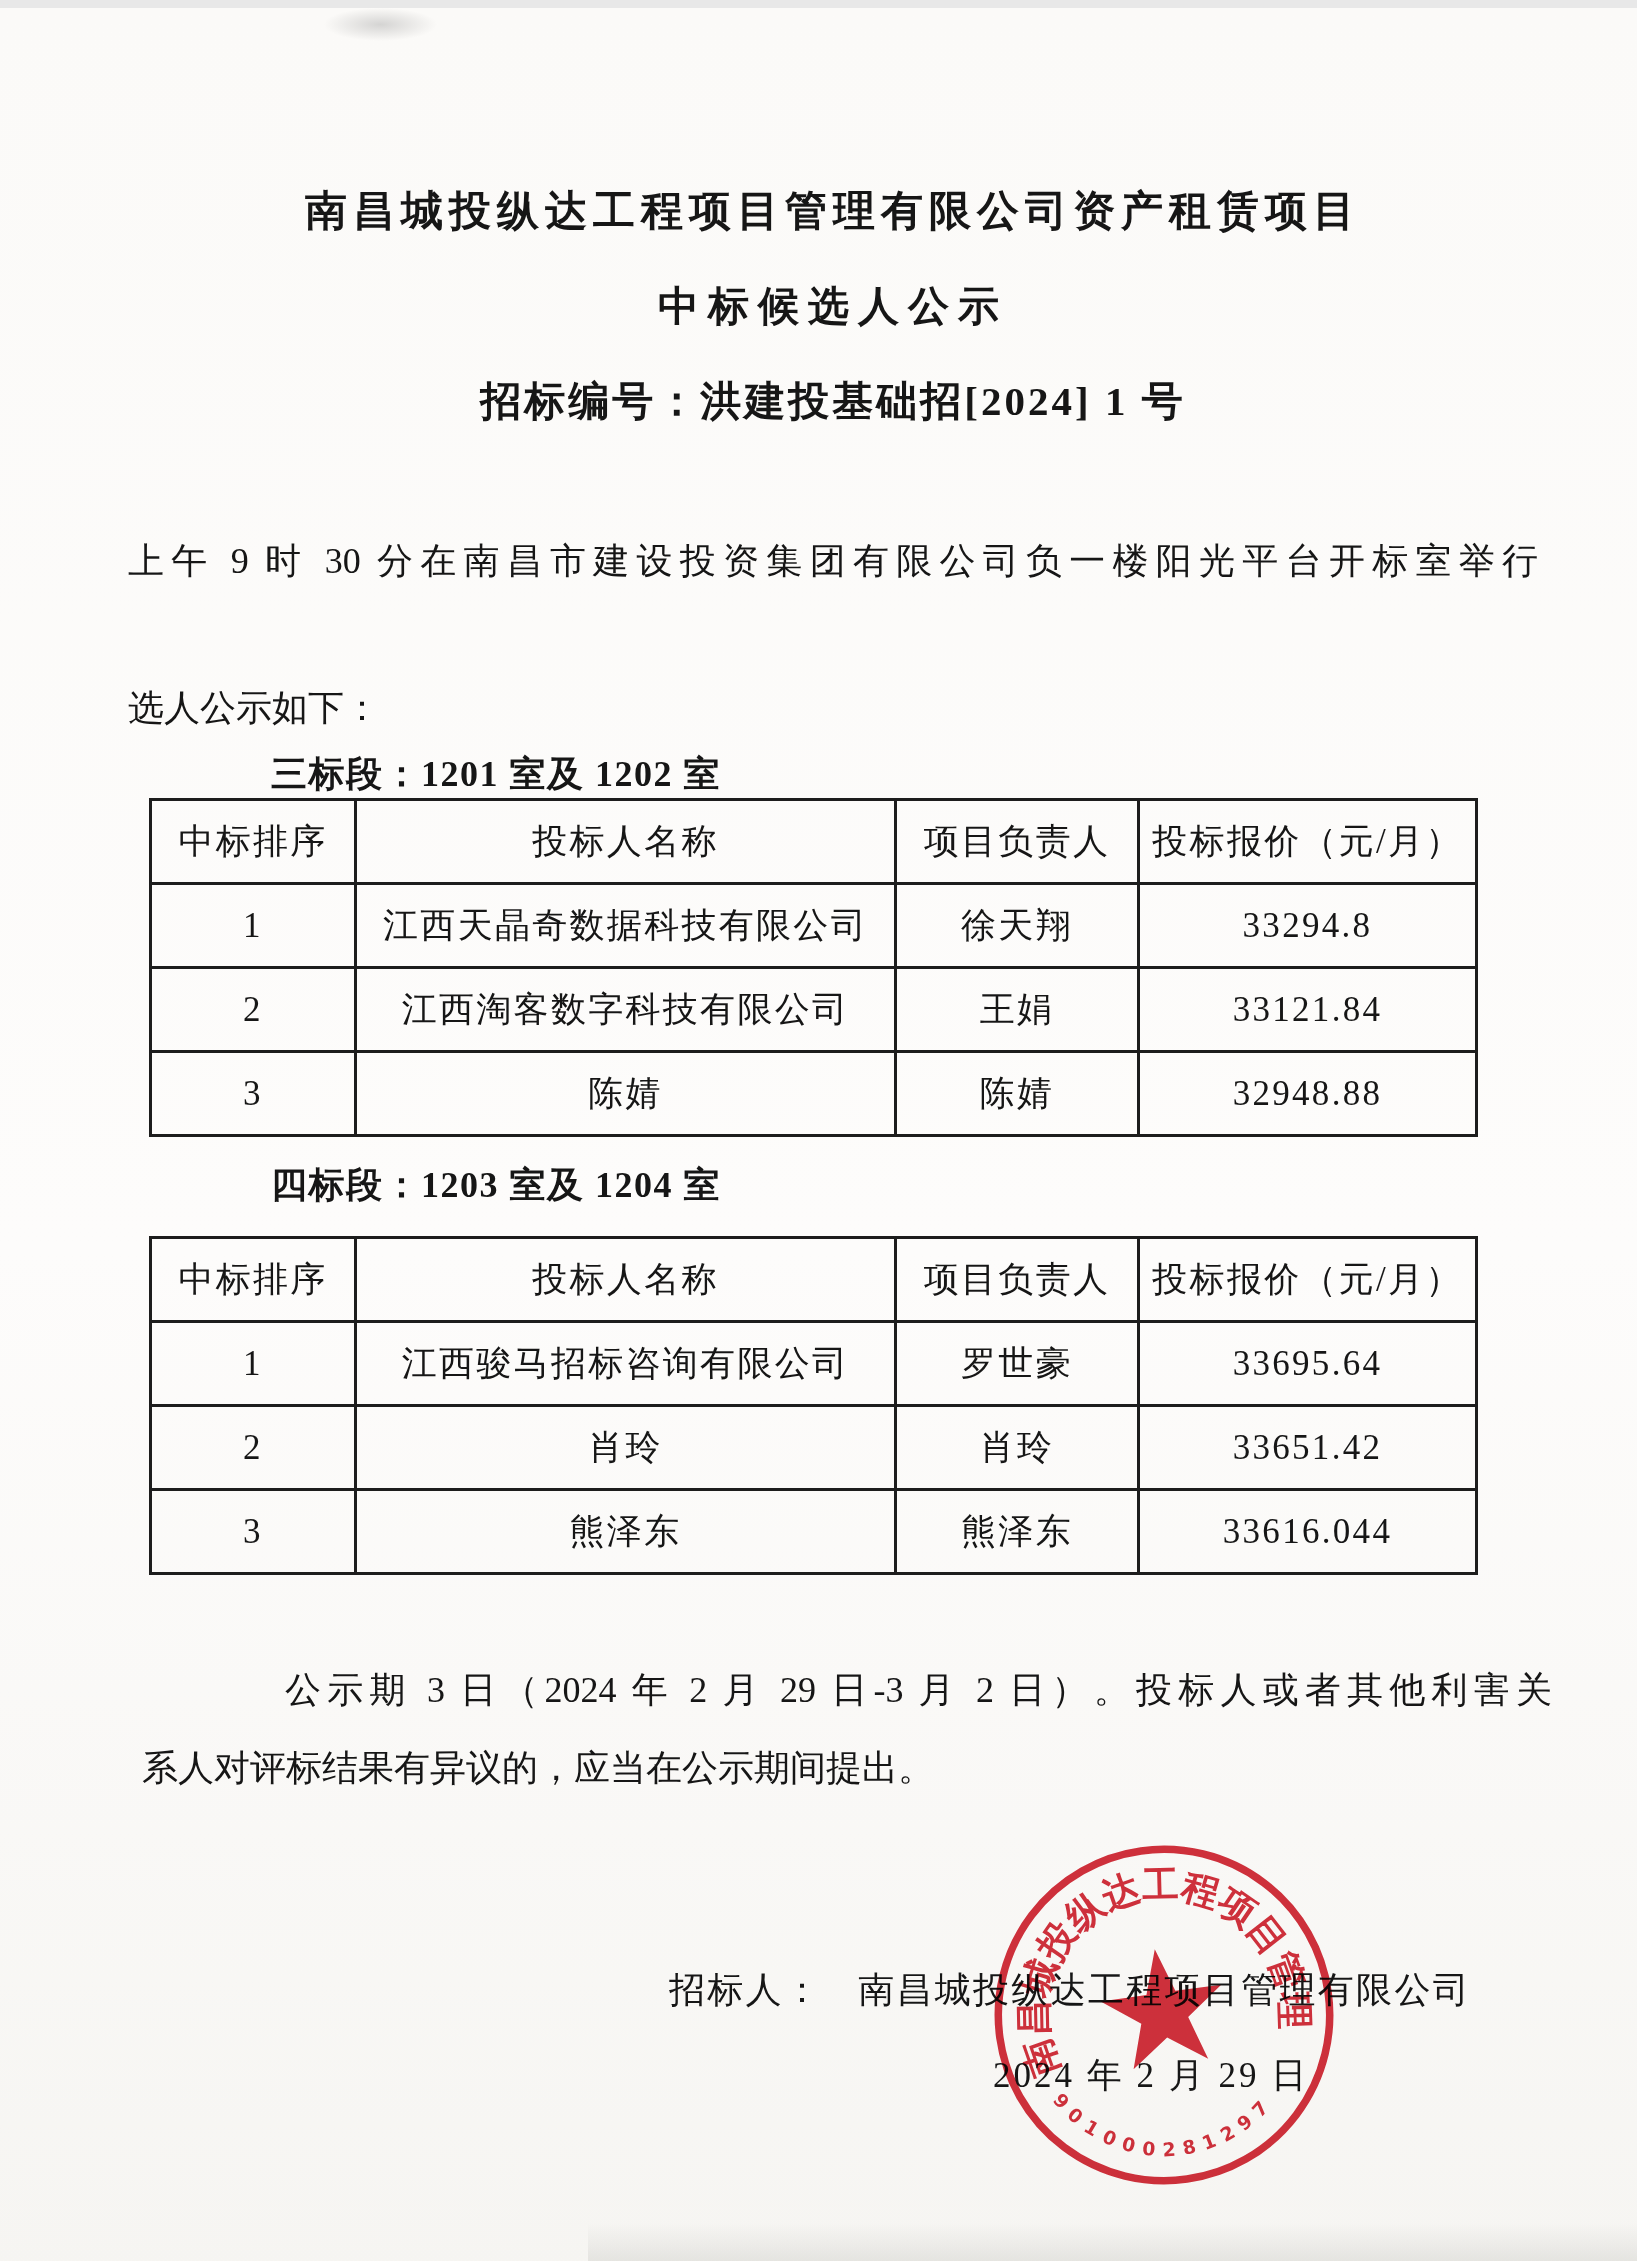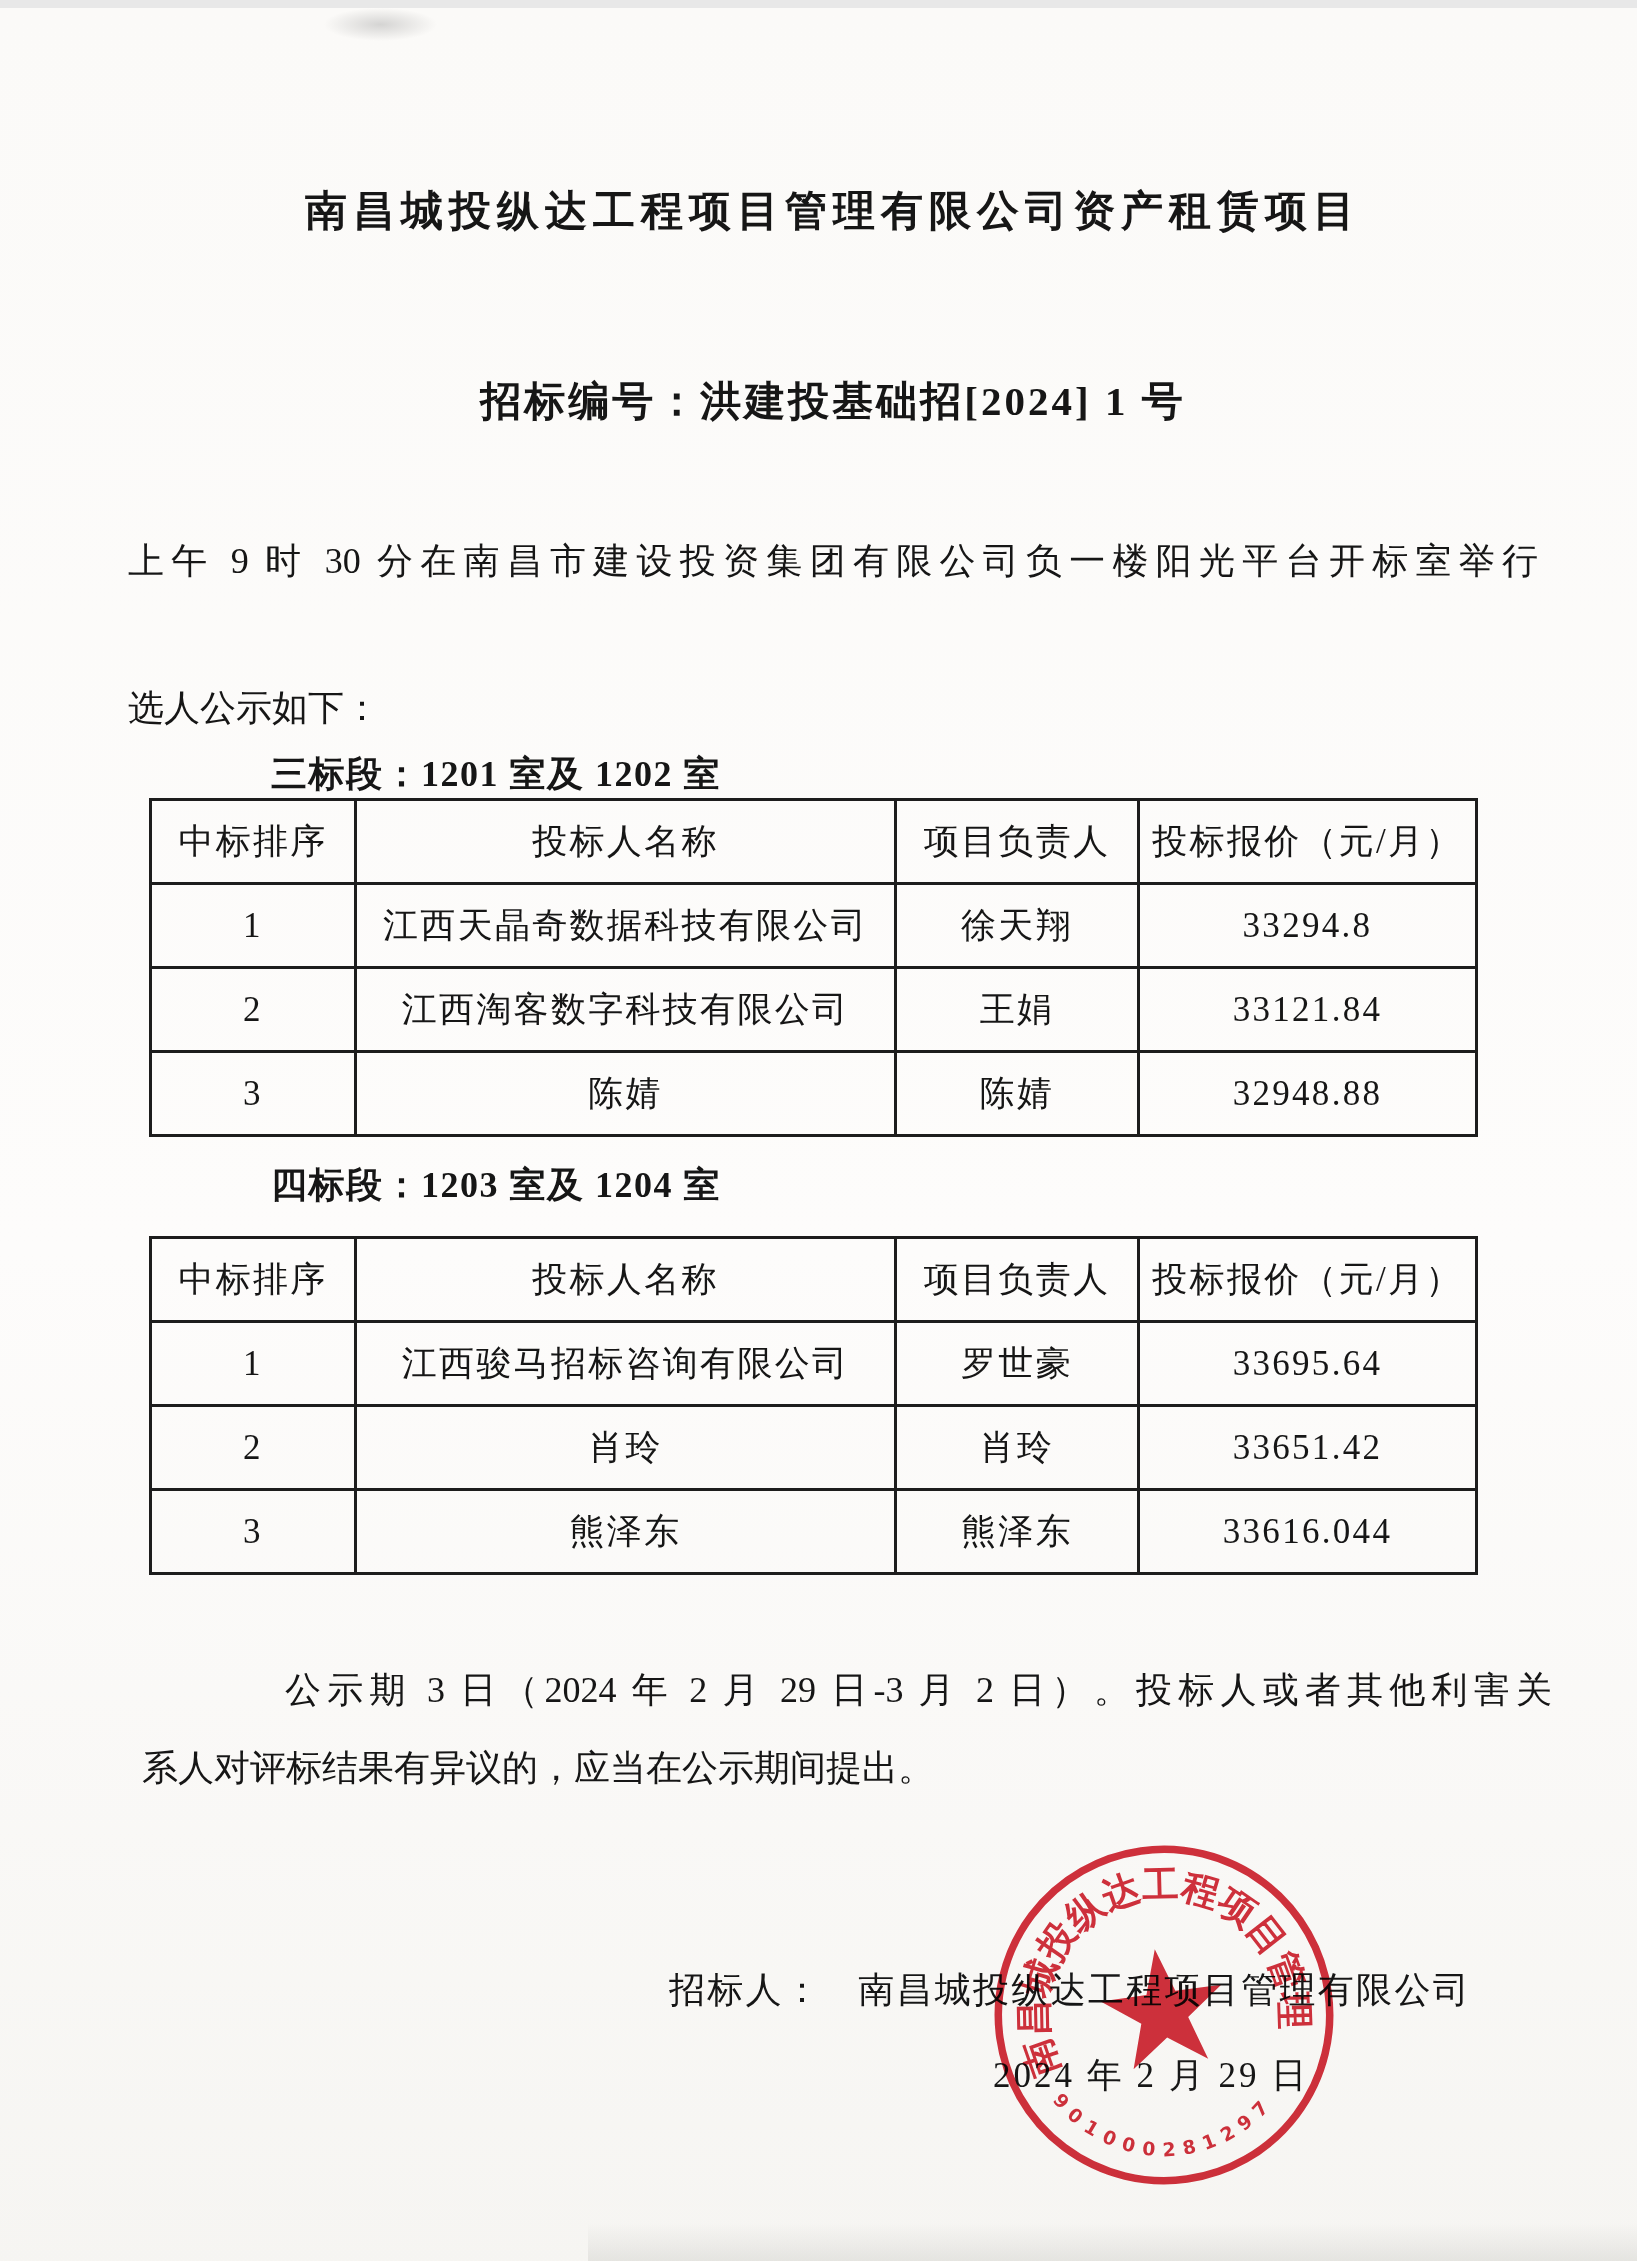--- a/index.html
+++ b/index.html
@@ -89,20 +89,21 @@
   }
 </style>
 </head>
 <body>
 
 <div class="page">
 
   <div class="abs smudge-top"></div>
 
   <div class="abs title t1">南昌城投纵达工程项目管理有限公司资产租赁项目</div>
+  <div class="abs title t2">中标候选人公示</div>
   <div class="abs title t3">招标编号：洪建投基础招[2024] 1 号</div>
 
   <div class="abs pline p2">上午 9 时 30 分在南昌市建设投资集团有限公司负一楼阳光平台开标室举行</div>
   <div class="abs pline p4">选人公示如下：</div>
 
   <div class="abs sec-heading sh1">三标段：1201 室及 1202 室</div>
 
   <table class="bid-table tbl1">
     <colgroup>
         <col class="c1">

